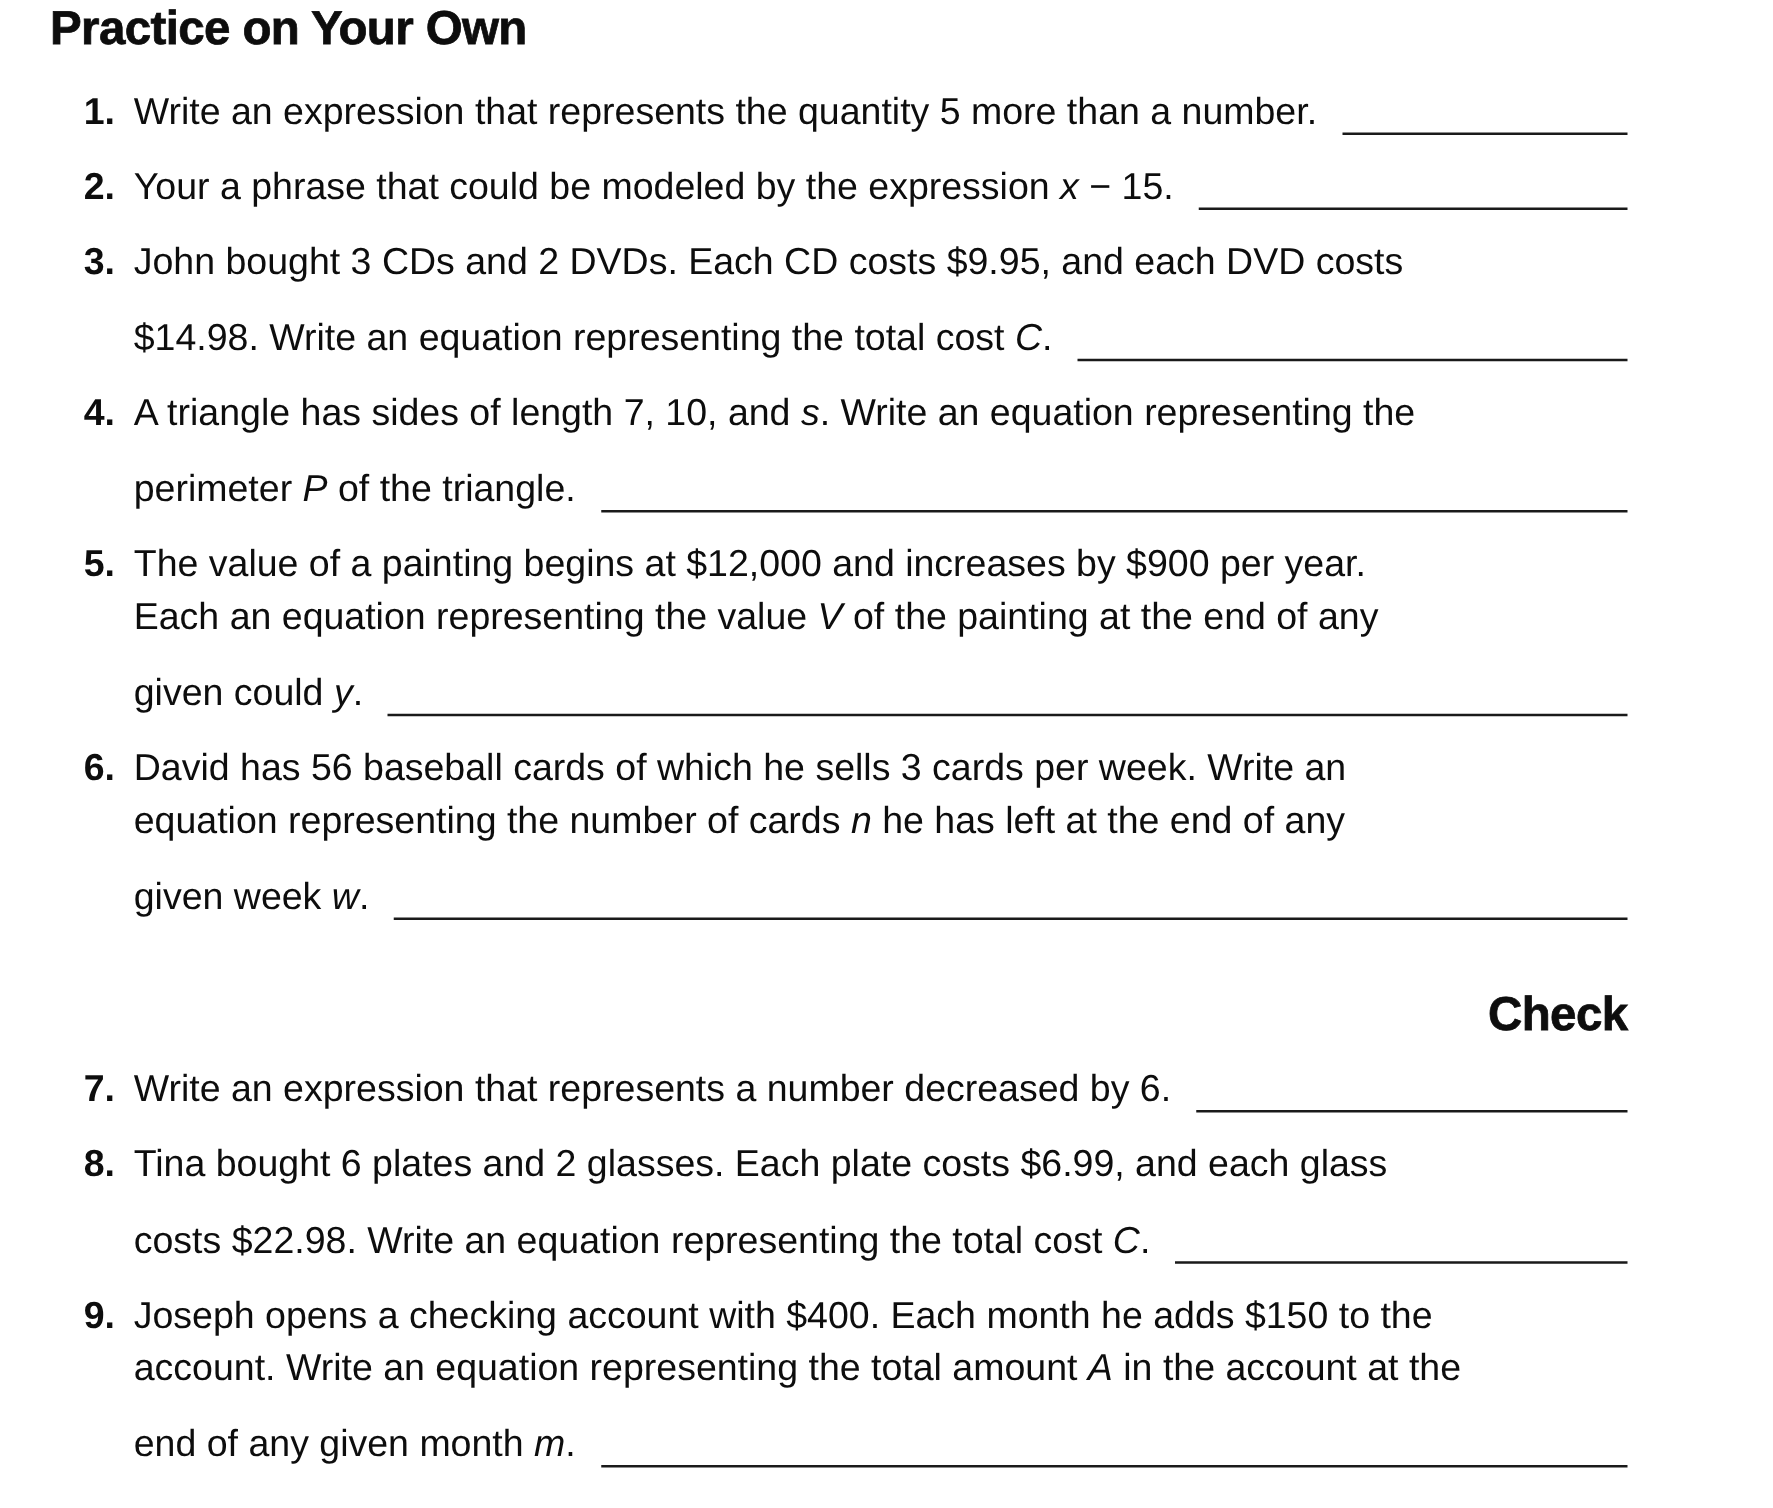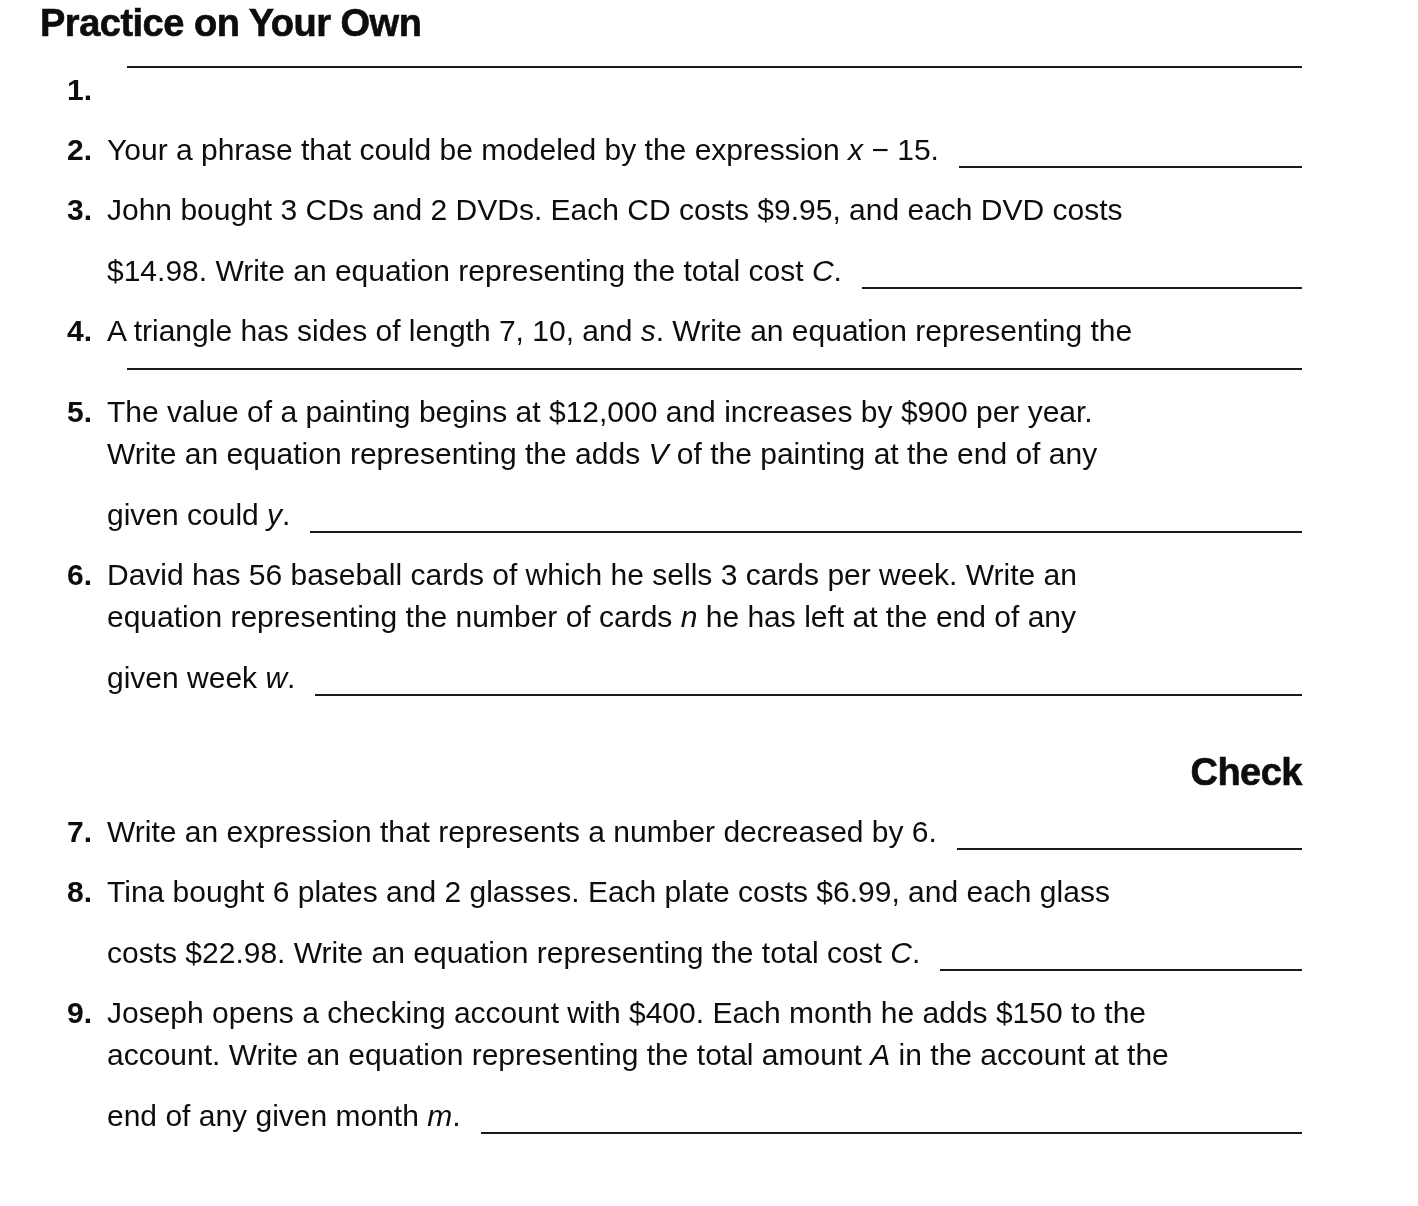--- a/index.html
+++ b/index.html
@@ -44,48 +44,48 @@
 </style>
 </head>
 <body>
 
 <div class="page" id="doc" style="--bg: #ffffff; --ink: #0d0d0d; --rule: #1a1a1a;">
     <div class="heading">Practice on Your Own</div>
     <div class="items">
       <div class="item">
         <div class="num">1.</div>
         <div class="body">
-          <div class="line"><span class="blank"></span></div>
+          <div class="line"><span class="txt"><span class="seg">Write an expression that represents the quantity 5 more than a number.</span></span><span class="blank"></span></div>
         </div>
       </div>
       <div class="item">
         <div class="num">2.</div>
         <div class="body">
           <div class="line"><span class="txt"><span class="seg">Your a phrase that could be modeled by the expression </span><span class="var">x</span><span class="seg"> − 15.</span></span><span class="blank"></span></div>
         </div>
       </div>
       <div class="item">
         <div class="num">3.</div>
         <div class="body">
           <div class="line"><span class="txt"><span class="seg">John bought 3 CDs and 2 DVDs. Each CD costs $9.95, and each DVD costs</span></span></div>
           <div class="line spaced"><span class="txt"><span class="seg">$14.98. Write an equation representing the total cost </span><span class="var">C</span><span class="seg">.</span></span><span class="blank"></span></div>
         </div>
       </div>
       <div class="item">
         <div class="num">4.</div>
         <div class="body">
           <div class="line"><span class="txt"><span class="seg">A triangle has sides of length 7, 10, and </span><span class="var">s</span><span class="seg">. Write an equation representing the</span></span></div>
-          <div class="line spaced"><span class="blank"></span></div>
+          <div class="line spaced"><span class="txt"><span class="seg">perimeter </span><span class="var">P</span><span class="seg"> of the triangle.</span></span><span class="blank"></span></div>
         </div>
       </div>
       <div class="item">
         <div class="num">5.</div>
         <div class="body">
           <div class="line"><span class="txt"><span class="seg">The value of a painting begins at $12,000 and increases by $900 per year.</span></span></div>
-          <div class="line"><span class="txt"><span class="seg">Write an equation representing the adds </span><span class="var">V</span><span class="seg"> of the painting at the end of any</span></span></div>
+          <div class="line"><span class="txt"><span class="seg">Each an equation representing the value </span><span class="var">V</span><span class="seg"> of the painting at the end of any</span></span></div>
           <div class="line spaced"><span class="txt"><span class="seg">given could </span><span class="var">y</span><span class="seg">.</span></span><span class="blank"></span></div>
         </div>
       </div>
       <div class="item">
         <div class="num">6.</div>
         <div class="body">
           <div class="line"><span class="txt"><span class="seg">David has 56 baseball cards of which he sells 3 cards per week. Write an</span></span></div>
           <div class="line"><span class="txt"><span class="seg">equation representing the number of cards </span><span class="var">n</span><span class="seg"> he has left at the end of any</span></span></div>
           <div class="line spaced"><span class="txt"><span class="seg">given week </span><span class="var">w</span><span class="seg">.</span></span><span class="blank"></span></div>
         </div>

